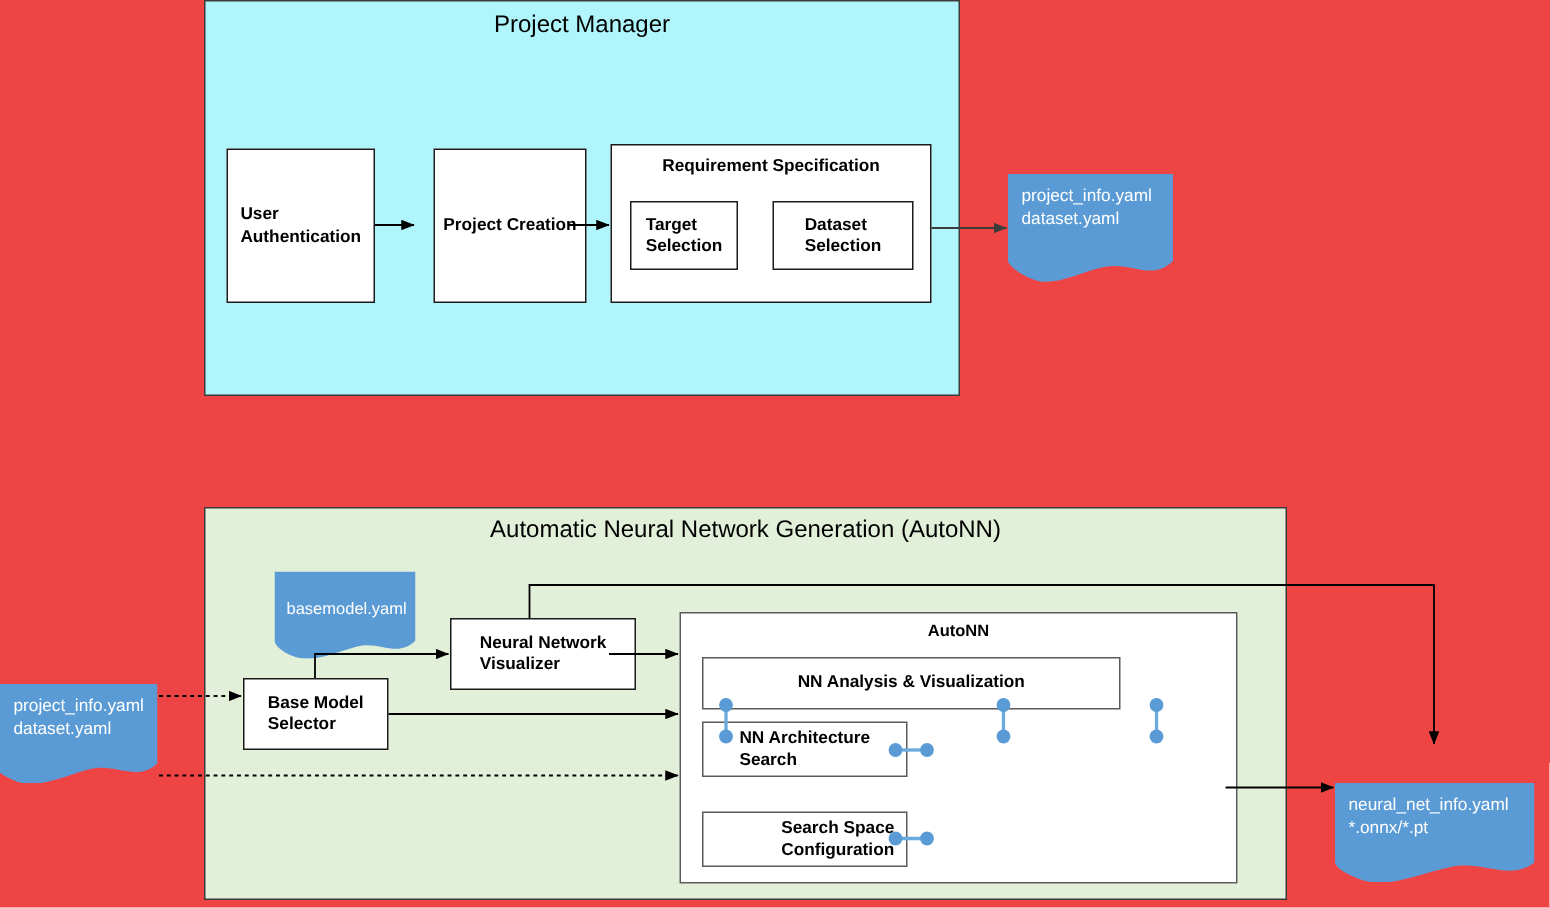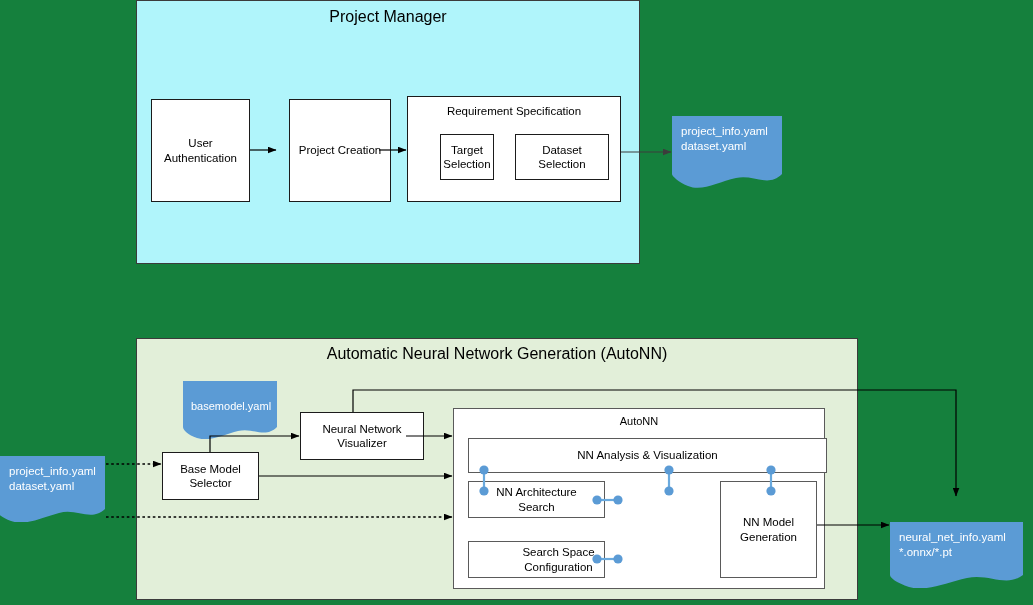--- a/index.html
+++ b/index.html
@@ -7,32 +7,33 @@
     padding: 0;
     background: #ffffff;
   }
   body {
     font-family: "Liberation Sans", sans-serif;
   }
   #stage {
     position: relative;
     width: 1033px;
     height: 605px;
-    background: #15803d;
+    background: #ef4444;
     overflow: hidden;
   }
   .box {
     position: absolute;
     box-sizing: border-box;
     display: flex;
     align-items: center;
     justify-content: center;
-    text-align: center;
+    text-align: left;
     color: #000000;
     line-height: 1.22;
+    font-weight: bold;
   }
   
   .group-pm {
     background: #b0f5fb;
     border: 1px solid #3b3b3b;
   }
   .group-autonn {
     background: #e2efd9;
     border: 1px solid #3b3b3b;
   }
@@ -139,21 +140,21 @@
 
   <div class="box proc" style="left:151px; top:99px; width:99px; height:103px; white-space:pre;">User
 Authentication</div>
 
   <div class="box proc" style="left:289px; top:99px; width:102px; height:103px; white-space:pre;">Project Creation</div>
 
   <div class="box container-box" style="left:407px; top:96px; width:214px; height:106px;">
     <div class="inner-title">Requirement Specification</div>
   </div>
 
-  <div class="box proc" style="left:440px; top:134px; width:54px; height:46px; white-space:pre;">Target
+  <div class="box proc" style="left:420px; top:134px; width:72px; height:46px; white-space:pre;">Target
 Selection</div>
 
   <div class="box proc" style="left:515px; top:134px; width:94px; height:46px; white-space:pre;">Dataset
 Selection</div>
 
   <div class="doc" style="left:672px; top:116px; width:110px; height:72px;">
     <svg width="110" height="72" viewBox="0 0 110 72">
       <path d="M0,0 L110,0 L110,58 C96,72 82,58 64,62 C46,66 30,76 16,70 C6,66 0,60 0,58 Z" fill="#5b9bd5"></path>
     </svg>
     <div class="doc-text">project_info.yaml
@@ -181,31 +182,29 @@
   <div class="box proc" style="left:162px; top:452px; width:97px; height:48px; white-space:pre;">Base Model
 Selector</div>
 
   <div class="box proc" style="left:300px; top:412px; width:124px; height:48px; white-space:pre;">Neural Network
 Visualizer</div>
 
   <div class="box container-thick" style="left:453px; top:408px; width:372px; height:181px;">
     <div class="inner-title">AutoNN</div>
   </div>
 
-  <div class="box proc-thick" style="left:468px; top:438px; width:359px; height:35px;">NN Analysis &amp; Visualization</div>
+  <div class="box proc-thick" style="left:468px; top:438px; width:279px; height:35px;">NN Analysis &amp; Visualization</div>
 
   <div class="box proc-thick" style="left:468px; top:481px; width:137px; height:37px; white-space:pre;">NN Architecture
 Search</div>
 
   <div class="box proc-thick" style="left:468px; top:541px; width:137px; height:37px; white-space:pre;padding-left:44px;">Search Space
 Configuration</div>
 
 
-  <div class="box proc-thick" style="left:720px; top:481px; width:97px; height:97px; white-space:pre;">NN Model
-Generation</div>
 
   <div class="doc" style="left:890px; top:522px; width:119px; height:66px;">
     <svg width="133" height="66" viewBox="0 0 133 66">
       <path d="M0,0 L133,0 L133,53 C116,66 99,51 77,56 C55,61 36,70 19,65 C7,61 0,56 0,53 Z" fill="#5b9bd5"></path>
     </svg>
     <div class="doc-text">neural_net_info.yaml
 *.onnx/*.pt</div>
   </div>
 
   <svg id="wires">

